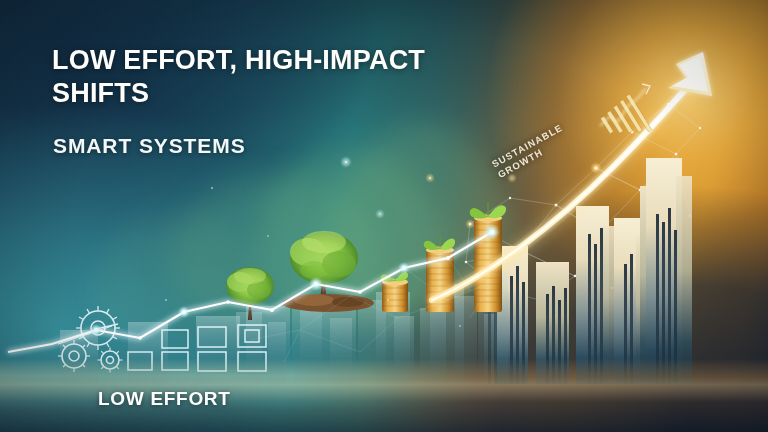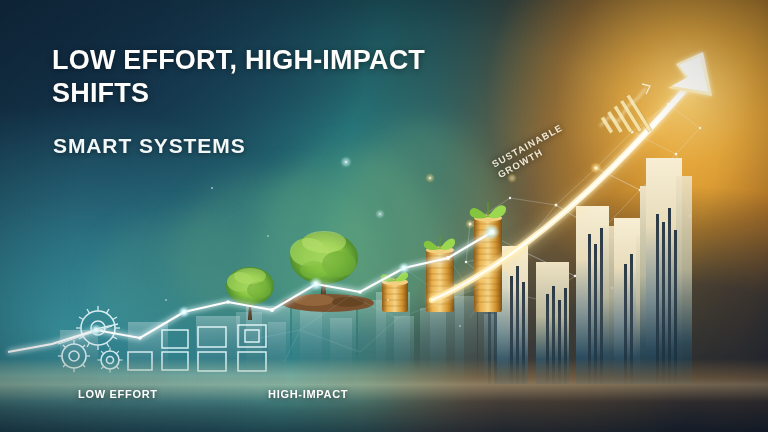--- a/index.html
+++ b/index.html
@@ -87,22 +87,23 @@
     text-shadow:0 1px 6px rgba(0,0,0,.45);
   }
   #subhead {
     position:absolute; left:53px; top:134px;
     color:#f2f7f8;
     font-size:21px; font-weight:bold; letter-spacing:.9px;
     text-shadow:0 1px 5px rgba(0,0,0,.45);
   }
   .footlabel {
     position:absolute; top:388px;
-    color:#ffffff; font-size:11px; font-weight:bold; letter-spacing:.7px;
+    color:#ffffff; font-size:19px; font-weight:bold; letter-spacing:.7px;
     text-shadow:0 1px 5px rgba(0,0,0,.5);
+    margin-left:20px;
   }
   #label-low  { left:78px; }
   #label-high { left:268px; }
 
   #diag-text {
     position:absolute; left:490px; top:160px;
     transform:rotate(-29deg); transform-origin:left top;
     color:#efe6d2; font-size:9.5px; font-weight:bold;
     letter-spacing:1.1px; line-height:12px;
     text-shadow:0 0 6px rgba(0,0,0,.65);
@@ -521,15 +522,14 @@
 
   <div class="layer" id="bg-ground"></div>
   <div class="layer" id="bg-cyan-band"></div>
   <div class="layer" id="bg-vignette"></div>
 
   <div id="headline">LOW EFFORT, HIGH-IMPACT SHIFTS</div>
   <div id="subhead">SMART SYSTEMS</div>
   <div id="diag-text">SUSTAINABLE GROWTH</div>
 
   <div class="footlabel" id="label-low">LOW EFFORT</div>
-  <div class="footlabel" id="label-high">HIGH-IMPACT</div>
 
 </div>
 
 </body></html>

